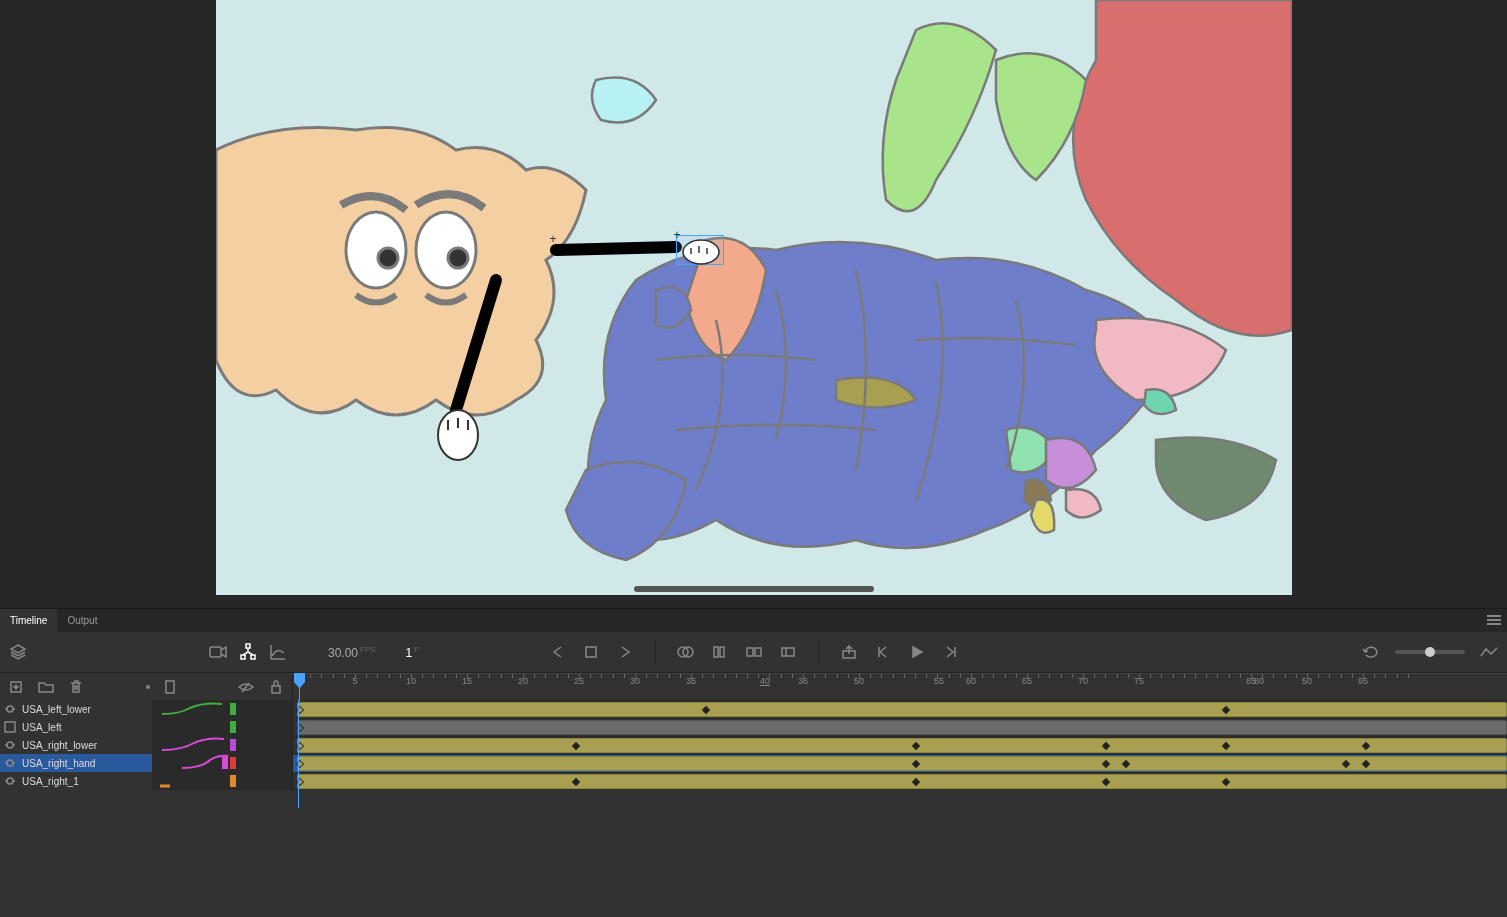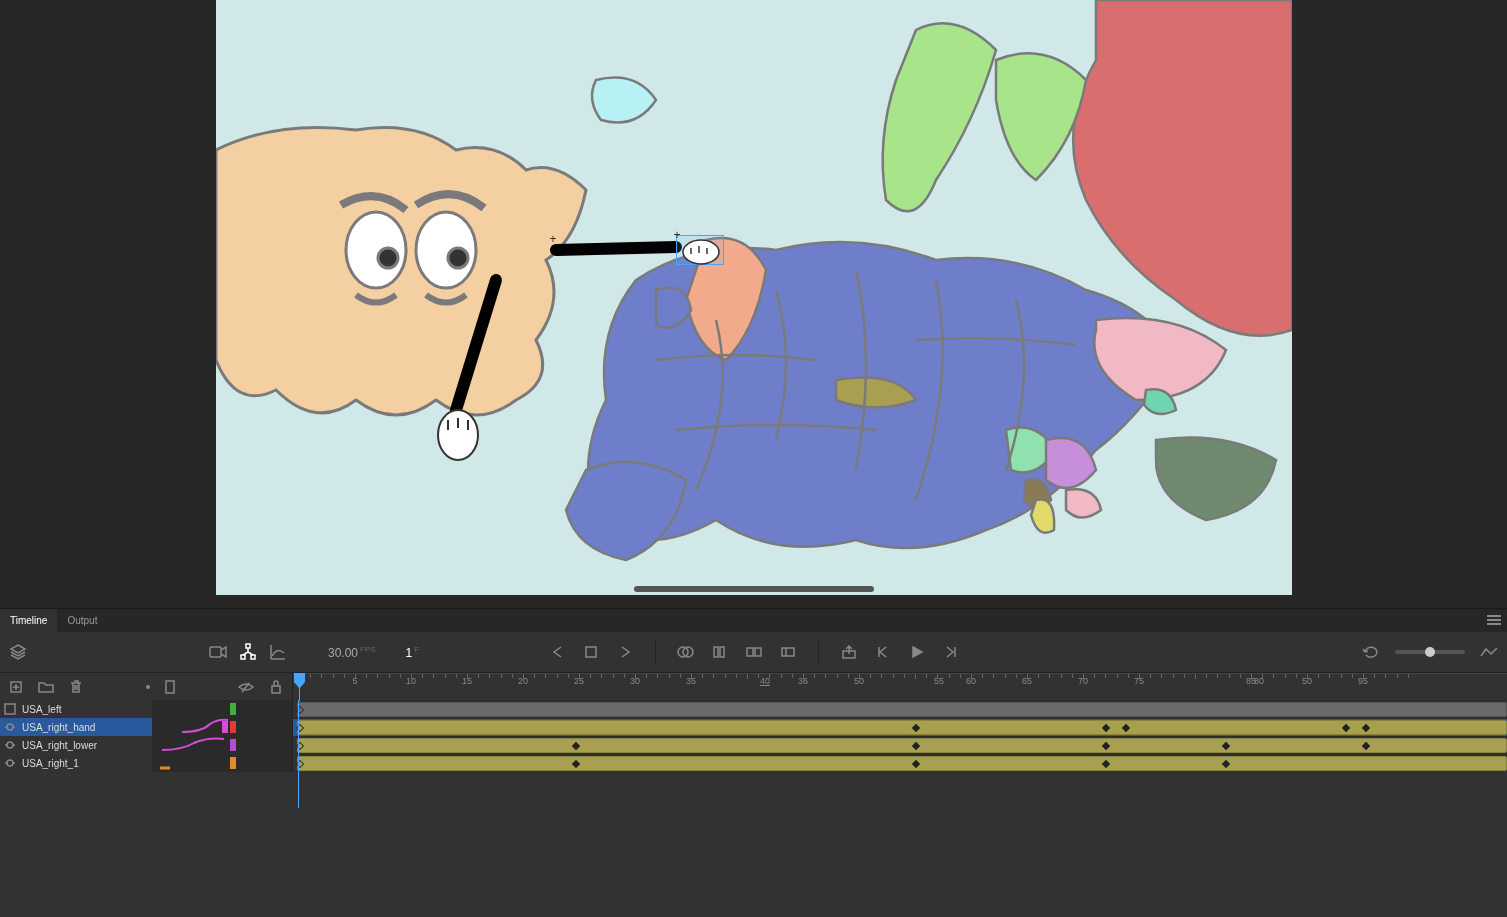--- a/index.html
+++ b/index.html
@@ -449,33 +449,78 @@
       </div>
   </div>
 </div>
 
 <div class="layers-area">
   <div class="playhead" style="left:298px;top:0;height:108px"></div>
   <div id="layer-rows">
       <div class="layer-row">
     <div class="layer-left">
       <span class="swirl"><svg width="12" height="12">
+              <path d="M3 6 A3 3 0 1 1 9 6 A3 3 0 1 1 3 6 M1 6 L3 6 M9 6 L11 6"></path>
+            </svg></span>
+      <span class="layer-name">USA_left_lower</span>
+    </div>
+    <div class="layer-mid">
+     <svg width="140" height="18" style="position:absolute;left:0;top:0">
+            <path d="M10 14 Q28 14 38 8 Q52 2 70 4" stroke="#3fae3f" stroke-width="2" fill="none"></path>
+          </svg>
+     <div class="mark" style="right:56px;background:#3fae3f"></div>
+
+   </div>
+    <div class="track">
+      <div class="bar olive"></div>
+      <div class="kf hollow" style="left:4px"></div>
+      <div class="kf" style="left:410px"></div>
+          <div class="kf" style="left:930px"></div>
+    </div>
+      </div>
+      <div class="layer-row">
+    <div class="layer-left">
+      <span class="swirl"><svg width="12" height="12">
               <rect x="1" y="1" width="10" height="10"></rect>
             </svg></span>
       <span class="layer-name">USA_left</span>
     </div>
     <div class="layer-mid">
      <svg width="140" height="18" style="position:absolute;left:0;top:0"></svg>
      <div class="mark" style="right:56px;background:#3fae3f"></div>
 
    </div>
     <div class="track">
       <div class="bar gray"></div>
       <div class="kf hollow" style="left:4px"></div>
 
+    </div>
+      </div>
+      <div class="layer-row">
+    <div class="layer-left">
+      <span class="swirl"><svg width="12" height="12">
+              <path d="M3 6 A3 3 0 1 1 9 6 A3 3 0 1 1 3 6 M1 6 L3 6 M9 6 L11 6"></path>
+            </svg></span>
+      <span class="layer-name">USA_right_lower</span>
+    </div>
+    <div class="layer-mid">
+     <svg width="140" height="18" style="position:absolute;left:0;top:0">
+            <path d="M10 14 Q30 14 42 7 Q56 1 72 3" stroke="#d84ad8" stroke-width="2" fill="none"></path>
+          </svg>
+     <div class="mark" style="right:56px;background:#b84ad9"></div>
+
+   </div>
+    <div class="track">
+      <div class="bar olive"></div>
+      <div class="kf hollow" style="left:4px"></div>
+      <div class="kf" style="left:280px"></div>
+          <div class="kf" style="left:620px"></div>
+          <div class="kf" style="left:810px"></div>
+          <div class="kf" style="left:930px"></div>
+          <div class="kf" style="left:1070px"></div>
     </div>
       </div>
       <div class="layer-row selected">
     <div class="layer-left">
       <span class="swirl"><svg width="12" height="12">
               <path d="M3 6 A3 3 0 1 1 9 6 A3 3 0 1 1 3 6 M1 6 L3 6 M9 6 L11 6"></path>
             </svg></span>
       <span class="layer-name">USA_right_hand</span>
     </div>
     <div class="layer-mid">
@@ -493,56 +538,32 @@
           <div class="kf" style="left:830px"></div>
           <div class="kf" style="left:1050px"></div>
           <div class="kf" style="left:1070px"></div>
     </div>
       </div>
       <div class="layer-row">
     <div class="layer-left">
       <span class="swirl"><svg width="12" height="12">
               <path d="M3 6 A3 3 0 1 1 9 6 A3 3 0 1 1 3 6 M1 6 L3 6 M9 6 L11 6"></path>
             </svg></span>
-      <span class="layer-name">USA_right_lower</span>
+      <span class="layer-name">USA_right_1</span>
     </div>
     <div class="layer-mid">
      <svg width="140" height="18" style="position:absolute;left:0;top:0">
-            <path d="M10 14 Q30 14 42 7 Q56 1 72 3" stroke="#d84ad8" stroke-width="2" fill="none"></path>
+            <path d="M8 14 L18 14" stroke="#e08a2a" stroke-width="3" fill="none"></path>
           </svg>
-     <div class="mark" style="right:56px;background:#b84ad9"></div>
+     <div class="mark" style="right:56px;background:#e08a2a"></div>
 
    </div>
     <div class="track">
       <div class="bar olive"></div>
       <div class="kf hollow" style="left:4px"></div>
       <div class="kf" style="left:280px"></div>
           <div class="kf" style="left:620px"></div>
           <div class="kf" style="left:810px"></div>
           <div class="kf" style="left:930px"></div>
-          <div class="kf" style="left:1070px"></div>
-    </div>
-      </div>
-      <div class="layer-row">
-    <div class="layer-left">
-      <span class="swirl"><svg width="12" height="12">
-              <path d="M3 6 A3 3 0 1 1 9 6 A3 3 0 1 1 3 6 M1 6 L3 6 M9 6 L11 6"></path>
-            </svg></span>
-      <span class="layer-name">USA_right_1</span>
-    </div>
-    <div class="layer-mid">
-     <svg width="140" height="18" style="position:absolute;left:0;top:0">
-            <path d="M8 14 L18 14" stroke="#e08a2a" stroke-width="3" fill="none"></path>
-          </svg>
-     <div class="mark" style="right:56px;background:#e08a2a"></div>
-
-   </div>
-    <div class="track">
-      <div class="bar olive"></div>
-      <div class="kf hollow" style="left:4px"></div>
-      <div class="kf" style="left:280px"></div>
-          <div class="kf" style="left:620px"></div>
-          <div class="kf" style="left:810px"></div>
-          <div class="kf" style="left:930px"></div>
     </div>
       </div>
     </div>
 </div>
 
 </body></html>

